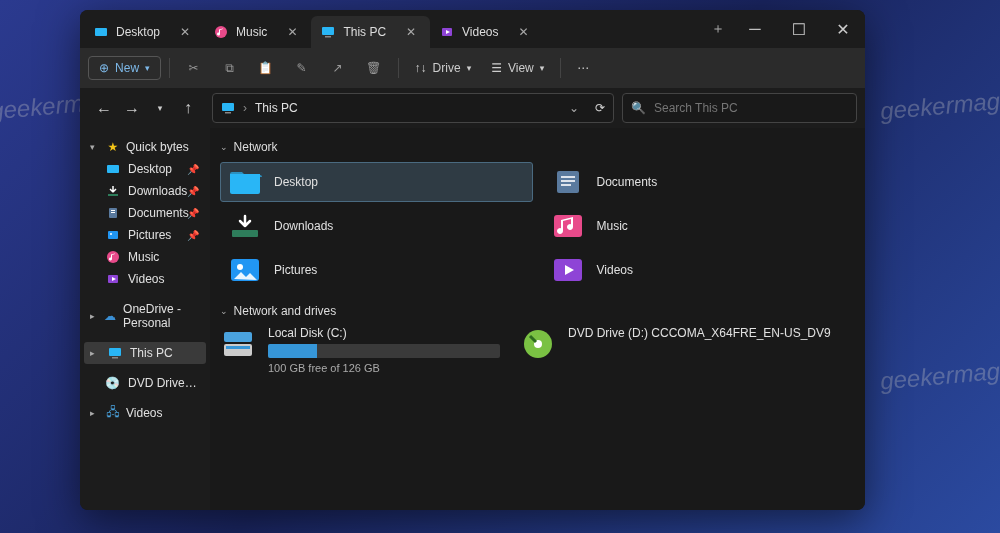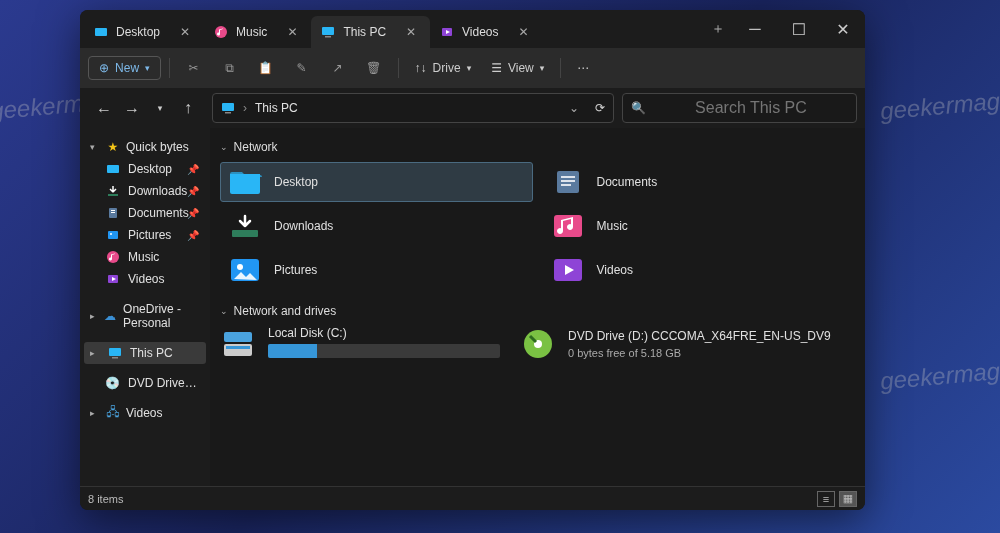--- a/index.html
+++ b/index.html
@@ -62,21 +62,21 @@
   .section-head { display:flex; align-items:center; gap:6px; font-size:12px; color:#ddd;
                   padding:4px 0 8px 0; cursor:pointer; }
   .section-head .exp { font-size:9px; color:#aaa; }
   .folders-grid { display:grid; grid-template-columns: 1fr 1fr; gap:4px 10px; margin-bottom:10px; }
   .folder-item { display:flex; align-items:center; gap:12px; padding:6px 8px; border-radius:3px;
                  cursor:pointer; font-size:12px; }
   .folder-item.sel { background:#2f3b44; border:1px solid #4a6a80; padding:5px 7px; }
   .ficon { width:34px; height:28px; border-radius:3px; display:flex; align-items:center; justify-content:center;
            position:relative; }
   .drives { display:flex; gap:20px; }
-  .drive { display:flex; gap:12px; width:280px; font-size:11px; cursor:pointer;align-items:center; }
+  .drive { display:flex; gap:12px; width:280px; font-size:11px; cursor:pointer; }
   .drive .dicon { width:36px; height:36px; flex-shrink:0; }
   .drive .dinfo { flex:1; }
   .drive .dname { font-size:12px; margin-bottom:4px; white-space:nowrap; overflow:hidden; text-overflow:ellipsis; }
   .drive .bar { height:14px; background:#3a3a3a; border-radius:2px; overflow:hidden; margin-bottom:4px; }
   .drive .bar .fill { height:100%; background:#3696d8; }
   .drive .sub { color:#aaa; }
   
   .statusbar { height:24px; background:#1c1c1c; border-top:1px solid #333; display:flex;
                align-items:center; padding:0 8px; font-size:11px; color:#bbb; }
   .statusbar .views { margin-left:auto; display:flex; gap:4px; }
@@ -204,21 +204,21 @@
             <rect x="4" y="11" width="6" height="1.5" fill="#888"></rect>
           </svg>
       </span>
       <span style="color:#888;">›</span>
       <span>This PC</span>
       <span class="chev">⌄</span>
       <span class="refresh">⟳</span>
     </div>
     <div class="search">
       <span>🔍</span>
-      <input type="text" style="background: none; border: none; color: rgb(136, 136, 136); outline: none; width: 100%; font-size: 16px; text-align: center;" placeholder="Search This PC">
+      <input type="text" style="background: none; border: none; color: rgb(136, 136, 136); outline: none; width: 100%; font-size: 12px;" placeholder="Search This PC">
     </div>
   </div>
 
   <div class="body">
     <div class="sidebar">
       <div class="side-group">
         <div class="side-head">
           <span class="exp">▾</span>
           <span class="sicon star">★</span>
           <span>Quick bytes</span>
@@ -392,39 +392,32 @@
             <div class="dicon"><svg width="36" height="36" viewBox="0 0 36 36">
                 <rect x="4" y="6" width="28" height="10" rx="2" fill="#4aa3df"></rect>
                 <rect x="4" y="18" width="28" height="12" rx="2" fill="#ccc"></rect>
                 <rect x="6" y="20" width="24" height="3" fill="#3696d8"></rect>
               </svg></div>
     <div class="dinfo">
       <div class="dname">Local Disk (C:)</div>
       <div class="bar">
                 <div class="fill" style="width:21%"></div>
               </div>
+      <div class="sub">100 GB free of 126 GB</div>
     </div>
           </div>
           <div class="drive">
             <div class="dicon"><svg width="36" height="36" viewBox="0 0 36 36">
                 <circle cx="18" cy="18" r="14" fill="#7ac143"></circle>
                 <circle cx="18" cy="18" r="4" fill="#fff"></circle>
                 <path d="M10 10l6 6" stroke="#2d6b1f" stroke-width="3"></path>
               </svg></div>
     <div class="dinfo">
       <div class="dname">DVD Drive (D:) CCCOMA_X64FRE_EN-US_DV9</div>
 
-      <div class="sub">0 bytes free of 5.18 GB</div>
     </div>
           </div>
         </div>
     </div>
   </div>
 
-  <div class="statusbar">
-    <span>8 items</span>
-    <div class="views">
-      <div>≡</div>
-      <div class="sel">▦</div>
-    </div>
-  </div>
 
 </div>
 
 </body></html>

